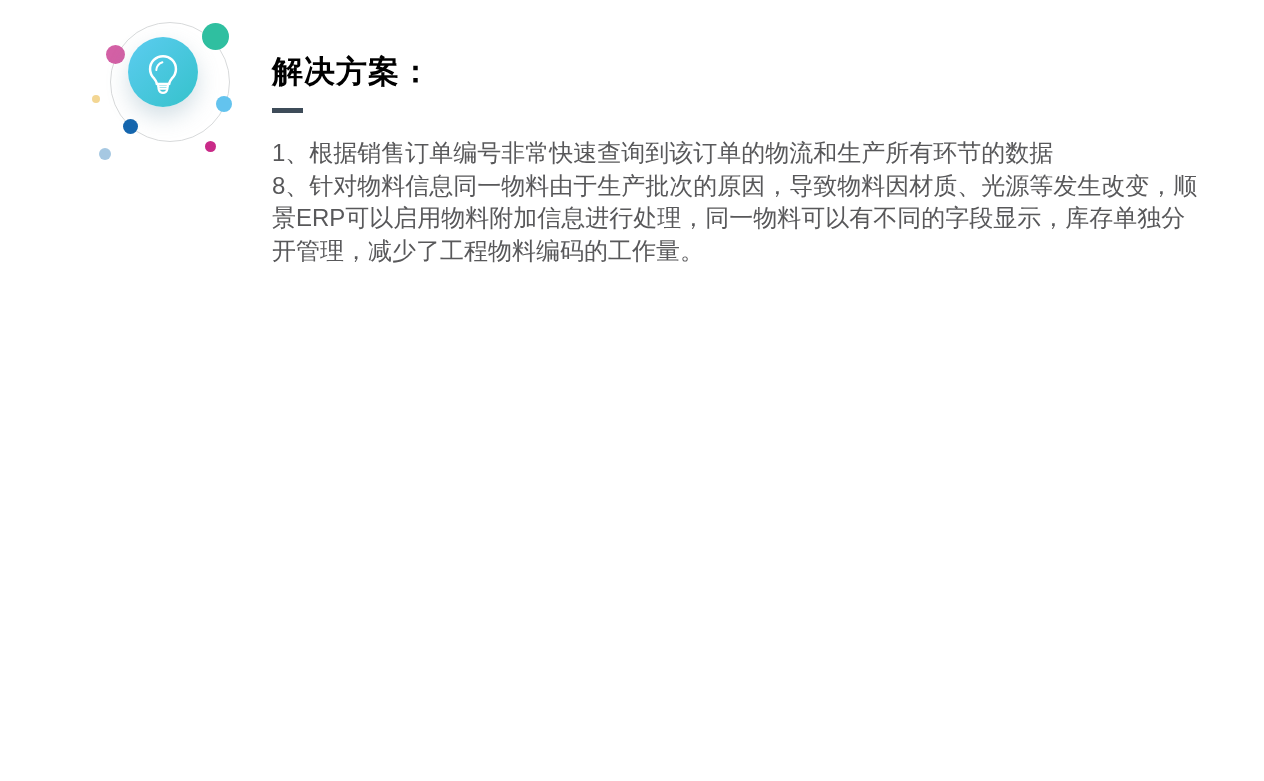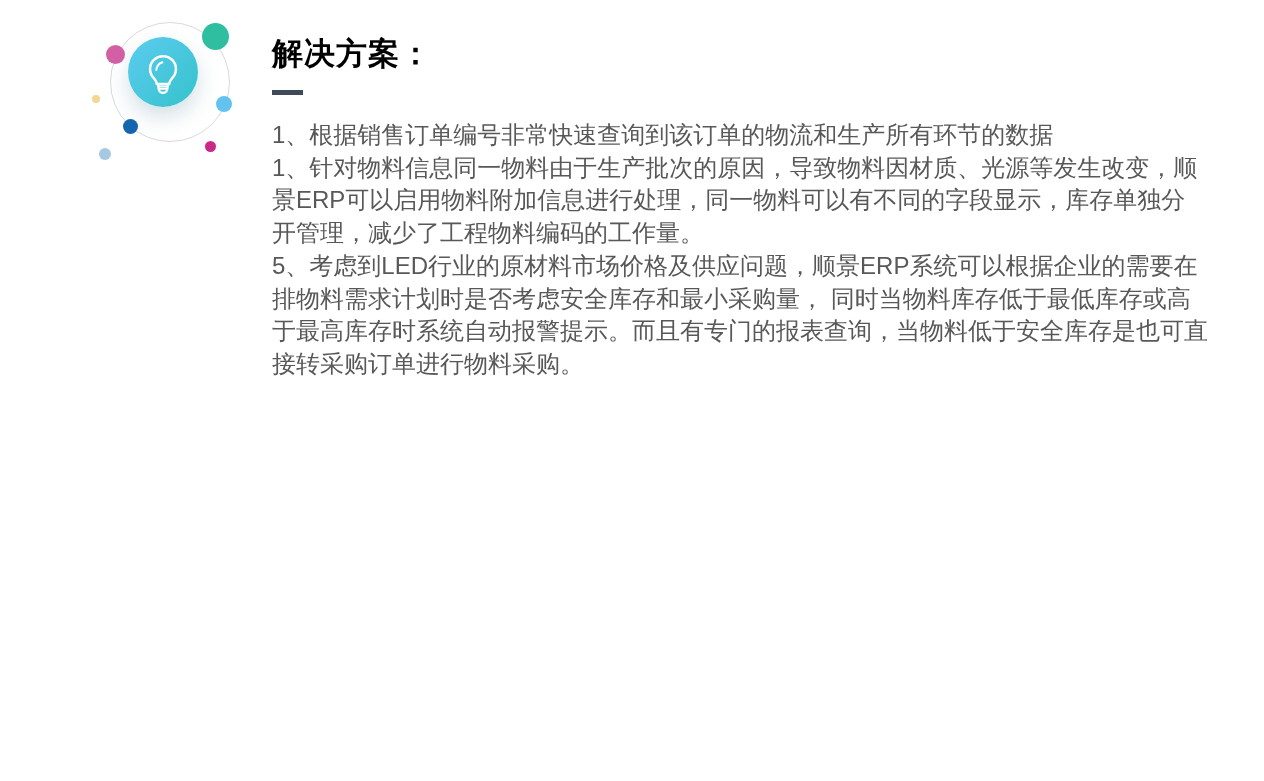--- a/index.html
+++ b/index.html
@@ -55,21 +55,21 @@
   .dot-2 { left: 92px;  top: 95px;  width: 8px;  height: 8px;  }
   .dot-3 { left: 216px; top: 96px;  width: 16px; height: 16px; }
   .dot-4 { left: 123px; top: 119px; width: 15px; height: 15px; }
   .dot-5 { left: 99px;  top: 148px; width: 12px; height: 12px; }
   .dot-6 { left: 205px; top: 141px; width: 11px; height: 11px; }
 
   
   .content {
     position: absolute;
     left: 272px;
-    top: 36px;
+    top: 54px;
     width: 936px;
   }
   .page-title {
     margin: 0;
     font-size: 31px;
     line-height: 36px;
     font-weight: bold;
     color: var(--title, #000000);
     letter-spacing: 1px;
   }
@@ -112,16 +112,15 @@
       <path d="M17 22 c0.3 -3.8 2.9 -7 6.4 -8.2" fill="none" stroke="#ffffff" stroke-width="2" stroke-linecap="round"></path>
     </svg>
   </div>
 </div>
 
 <div class="content">
   <h1 class="page-title">解决方案：</h1>
   <div class="divider"></div>
   <div class="paragraphs">
     <p>1、根据销售订单编号非常快速查询到该订单的物流和生产所有环节的数据</p>
-    <p>1、针对物料信息同一物料由于生产批次的原因，导致物料因材质、光源等发生改变，顺景ERP可以启用物料附加信息进行处理，同一物料可以有不同的字段显示，库存单独分开管理，减少了工程物料编码的工作量。</p>
-    <p>5、考虑到LED行业的原材料市场价格及供应问题，顺景ERP系统可以根据企业的需要在排物料需求计划时是否考虑安全库存和最小采购量， 同时当物料库存低于最低库存或高于最高库存时系统自动报警提示。而且有专门的报表查询，当物料低于安全库存是也可直接转采购订单进行物料采购。</p>
+    <p>8、针对物料信息同一物料由于生产批次的原因，导致物料因材质、光源等发生改变，顺景ERP可以启用物料附加信息进行处理，同一物料可以有不同的字段显示，库存单独分开管理，减少了工程物料编码的工作量。</p>
   </div>
 </div>
 
 </body></html>

